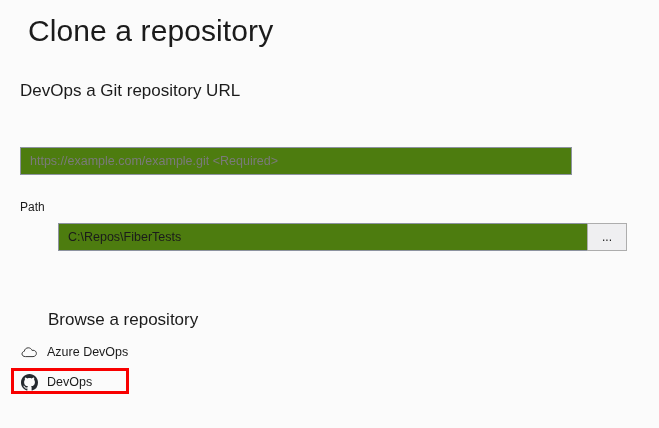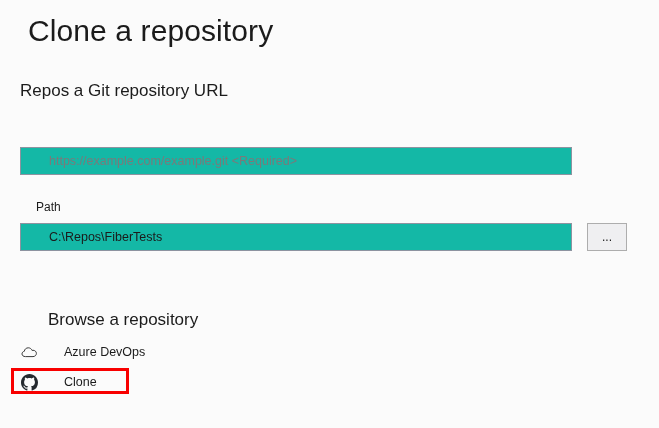--- a/index.html
+++ b/index.html
@@ -48,44 +48,44 @@
   
   .field-label {
     position: absolute;
     left: 20px;
     font-size: 12px;
     font-weight: 400;
     color: #1b1b1b;
     white-space: nowrap;
   }
   #label-repo-location { top: 124px; }
-  #label-path { top: 200px; margin-left: 16px; }
+  #label-path { top: 200px; }
 
   
   .text-input {
     position: absolute;
     left: 20px;
     width: 552px;
     height: 28px;
     box-sizing: border-box;
     border: 1px solid #8d93a0;
-    background: #14b8a6;
+    background: #4d7c0f;
     font-family: "Liberation Sans", sans-serif;
     font-size: 12.5px;
     color: #1b1b1b;
-    padding: 0 0 0 28px;
+    padding: 0 0 0 9px;
     outline: none;
     border-radius: 0;
   }
   .text-input::placeholder {
     color: #7a7a7a;
     opacity: 1;
   }
   #input-repo-location { top: 147px; }
-  #input-path { top: 223px; }
+  #input-path { top: 223px; margin-left: 38px; }
 
   
   .browse-button {
     position: absolute;
     left: 587px;
     top: 223px;
     width: 40px;
     height: 28px;
     box-sizing: border-box;
     border: 1px solid #adadad;
@@ -113,21 +113,21 @@
 
   .provider-icon {
     width: 18px;
     height: 18px;
     display: flex;
     align-items: center;
     justify-content: center;
     flex: none;
   }
   .provider-label {
-    margin-left: 26px;
+    margin-left: 9px;
     font-size: 12.5px;
     color: #1b1b1b;
     white-space: nowrap;
   }
 
   
   .annotation-box {
     position: absolute;
     left: 11px;
     top: 368px;
@@ -139,21 +139,21 @@
     pointer-events: none;
   }
 </style>
 </head>
 <body>
 
 <div class="page">
 
   <div class="page-title">Clone a repository</div>
 
-  <div class="section-heading" id="heading-url">Repos a Git repository URL</div>
+  <div class="section-heading" id="heading-url">DevOps a Git repository URL</div>
 
 
   <input class="text-input" id="input-repo-location" type="text" placeholder="https://example.com/example.git &lt;Required&gt;" style="">
 
   <div class="field-label" id="label-path">Path</div>
 
   <input class="text-input" id="input-path" type="text" value="C:\Repos\FiberTests" style="">
 
   <button class="browse-button">...</button>
 
@@ -175,18 +175,18 @@
     <span class="provider-icon">
       <svg width="17" height="17" viewBox="0 0 16 16" aria-hidden="true">
         <path fill="#24292e" d="M8 0C3.58 0 0 3.58 0 8c0 3.54 2.29 6.53 5.47 7.59.4.07.55-.17.55-.38
                  0-.19-.01-.82-.01-1.49-2.01.37-2.53-.49-2.69-.94-.09-.23-.48-.94-.82-1.13-.28-.15-.68-.52-.01-.53.63-.01
                  1.08.58 1.23.82.72 1.21 1.87.87 2.33.66.07-.52.28-.87.51-1.07-1.78-.2-3.64-.89-3.64-3.95
                  0-.87.31-1.59.82-2.15-.08-.2-.36-1.02.08-2.12 0 0 .67-.21 2.2.82.64-.18 1.32-.27 2-.27.68 0 1.36.09
                  2 .27 1.53-1.04 2.2-.82 2.2-.82.44 1.1.16 1.92.08 2.12.51.56.82 1.27.82 2.15 0 3.07-1.87 3.75-3.65
                  3.95.29.25.54.73.54 1.48 0 1.07-.01 1.93-.01 2.2 0 .21.15.46.55.38A8.01 8.01 0 0 0 16 8c0-4.42-3.58-8-8-8z"></path>
       </svg>
     </span>
-    <span class="provider-label">Clone</span>
+    <span class="provider-label">DevOps</span>
   </div>
 
   <div class="annotation-box"></div>
 
 </div>
 
 </body></html>

